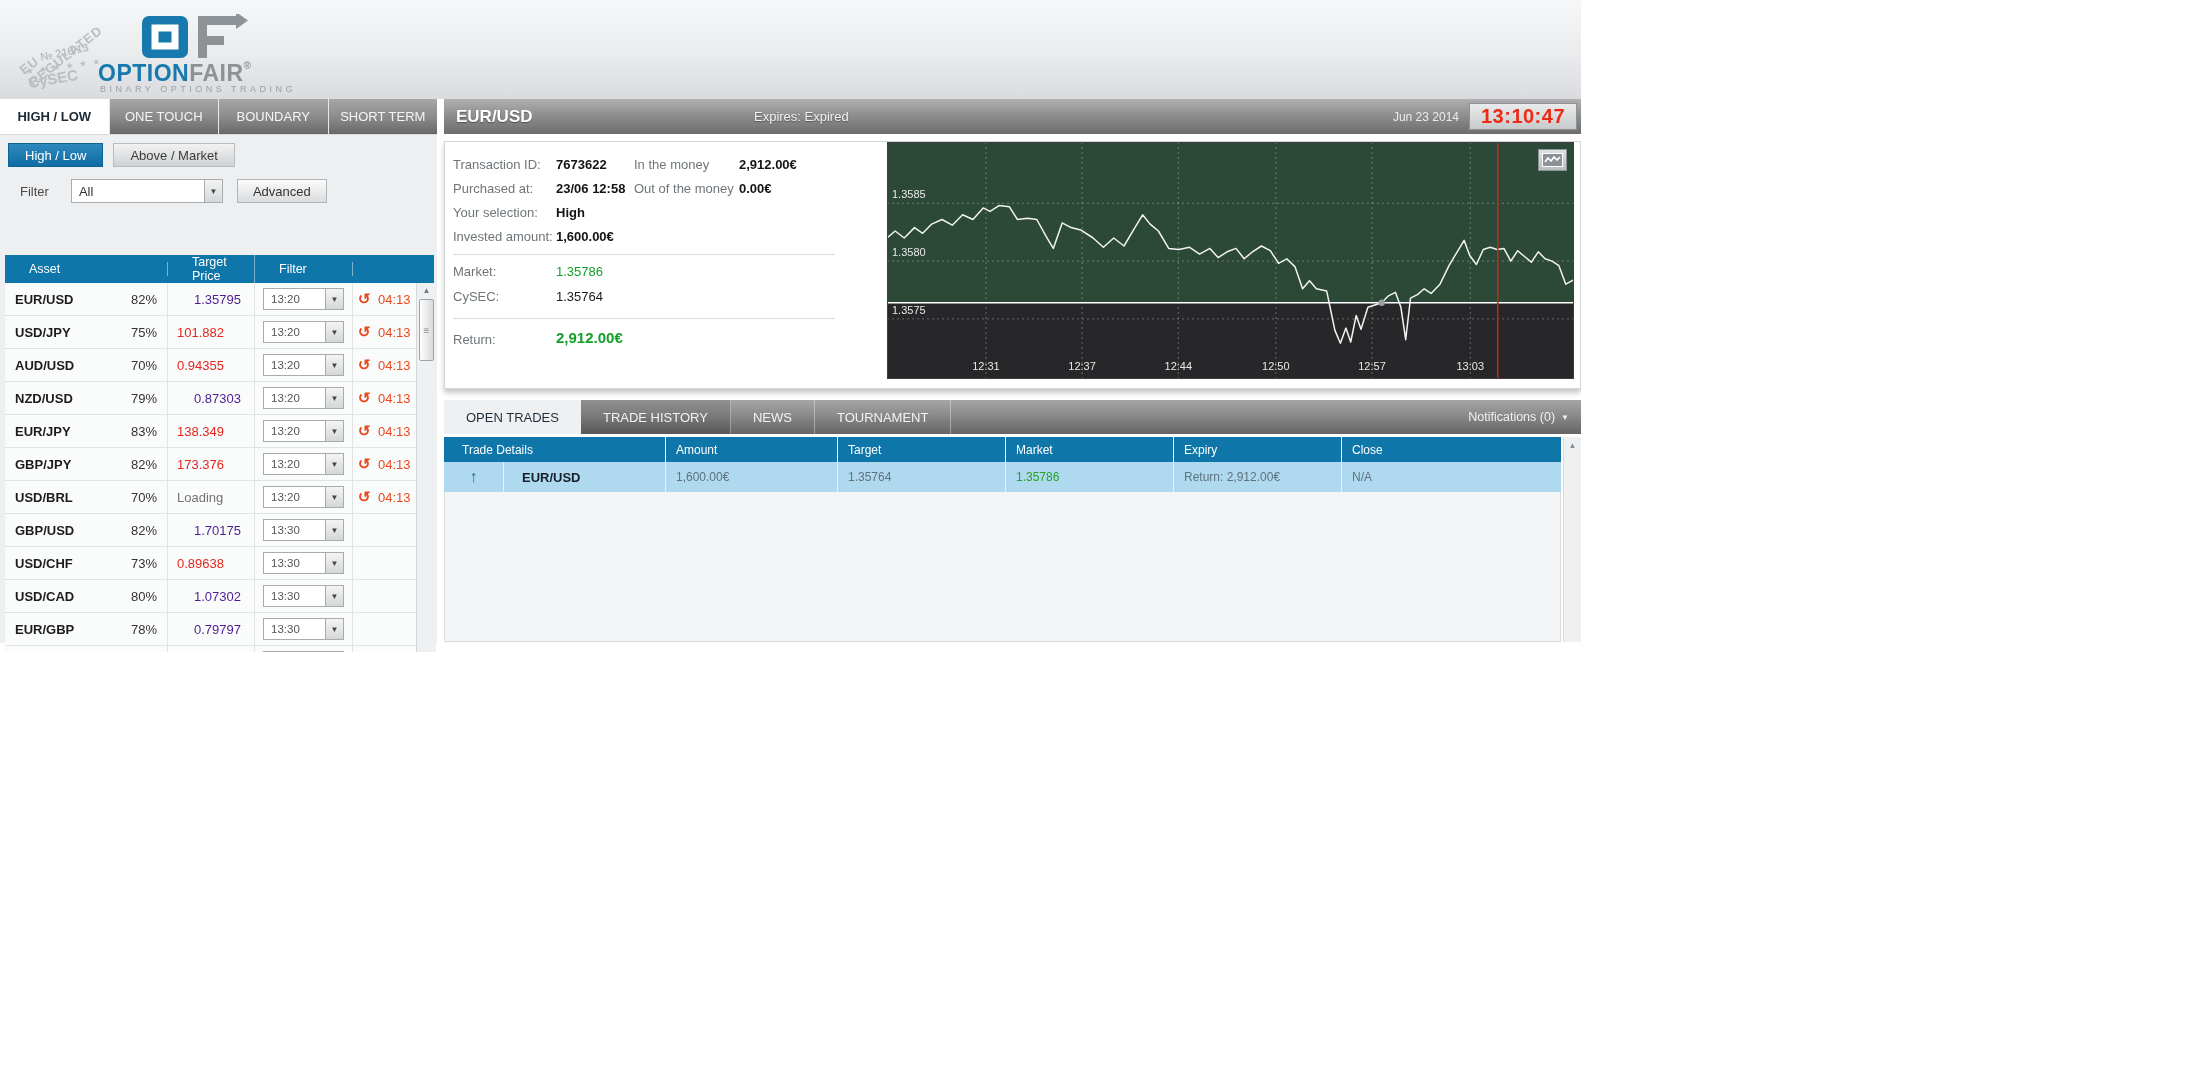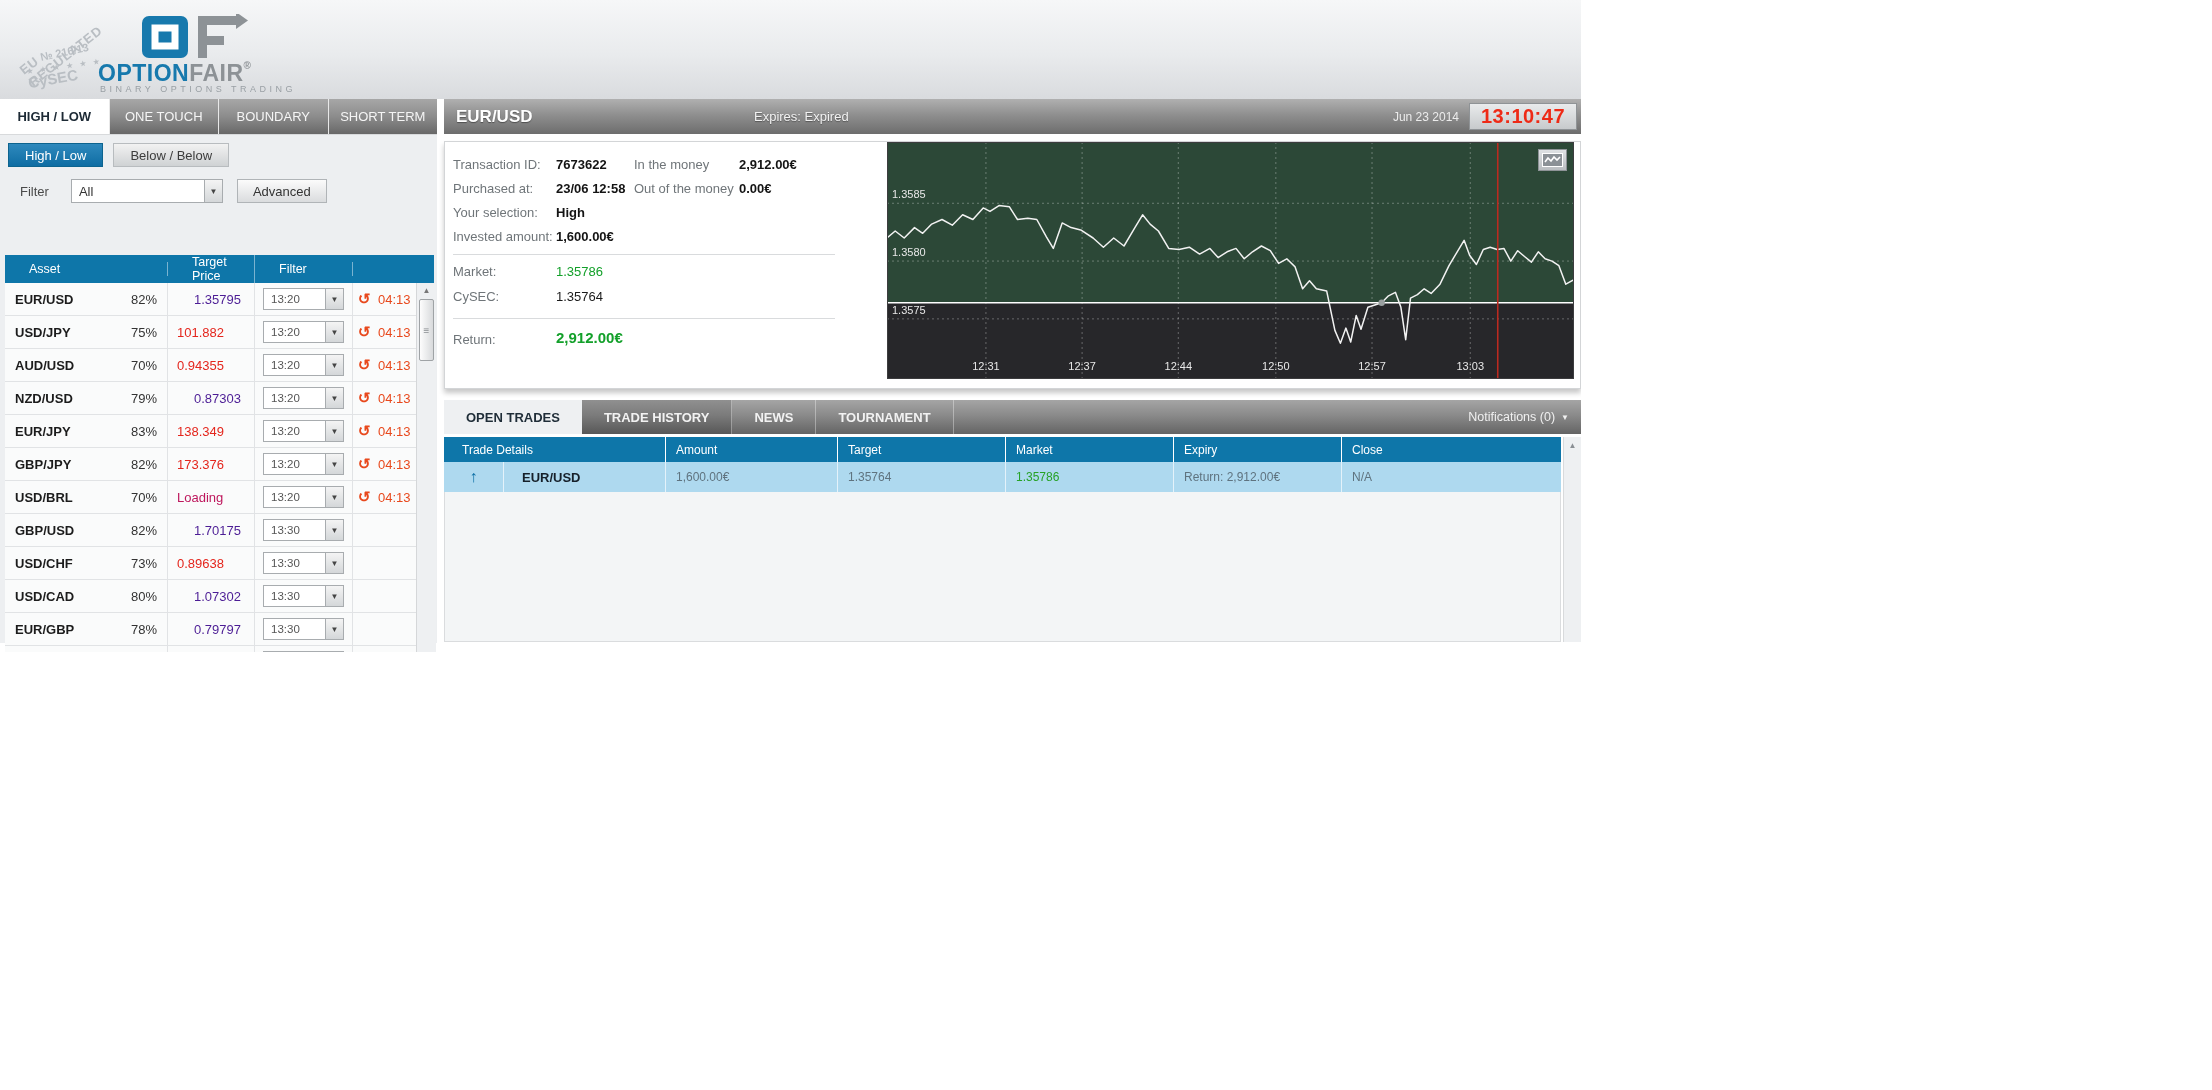--- a/index.html
+++ b/index.html
@@ -52,21 +52,21 @@
   .hc1 { width:163px; border-right:1px solid rgba(255,255,255,.45); }
   .hc2 { width:87px;  border-right:1px solid rgba(255,255,255,.45); }
   .hc3 { width:98px;  border-right:1px solid rgba(255,255,255,.45); }
   .hc4 { flex:1; }
   .abody { position:relative; background:#fafbfb; }
   .arow { display:flex; height:33px; align-items:center; border-bottom:1px solid #e1e3e5; background:#fafbfb; cursor:pointer; }
   .c-asset { width:163px; display:flex; align-items:center; justify-content:space-between; padding:0 10px; border-right:1px solid #e1e3e5; height:100%; }
   .aname { font-weight:bold; font-size:13px; color:#1c1c1c; }
   .apct  { font-size:13px; color:#333; }
   .c-price { width:87px; padding-left:9px; font-size:13px; border-right:1px solid #e1e3e5; height:100%; display:flex; align-items:center; }
-  .c-price.green span { color:#4c1d95;margin-left:17px; } .c-price.red span { color:#e4261d; } .c-price.gray span { color:#be185d;text-align:center; }
+  .c-price.green span { color:#4c1d95;margin-left:17px; } .c-price.red span { color:#e4261d; } .c-price.gray span { color:#737373;text-align:center; }
   .c-exp { width:98px; height:100%; display:flex; align-items:center; justify-content:center; border-right:1px solid #e1e3e5; }
   .c-exp .selectbox { width:81px; height:22px; } .c-exp .sval { font-size:11.5px; color:#555; }
   .c-clk { flex:1; display:flex; align-items:center; padding-left:5px; }
   .clkicon { color:#e8491d; font-weight:bold; font-size:15px; margin-right:3px; transform:scaleX(-1); display:inline-block; }
   .clktime { color:#e8491d; font-weight:normal; font-size:13px; }
   .ascroll { position:absolute; right:-2px; top:0; bottom:0; width:20px; background:#eef0f2; border-left:1px solid #d5d7d9; }
   .ascroll .sup { display:block; text-align:center; font-size:8px; color:#777; padding-top:3px; }
   .athumb { position:absolute; left:2px; right:2px; top:16px; height:62px; background:linear-gradient(90deg,#fdfdfd,#d8dadc);
             border:1px solid #9fa3a6; border-radius:2px; display:flex; align-items:center; justify-content:center; color:#8a8e91; font-size:10px; }
 
@@ -91,21 +91,21 @@
   .g { color:#13a02a !important; }
   .ret-val { font-size:15px; }
   .chartwrap { position:absolute; right:6px; top:0; width:687px; height:237px; background:#27272a; }
   .chart-btn { position:absolute; top:7px; right:7px; width:29px; height:22px; background:linear-gradient(180deg,#dfe2e4,#b9bdc0);
                border:1px solid #8e9397; display:flex; align-items:center; justify-content:center; cursor:pointer; z-index:5; }
   .chart-btn .inner { width:21px; height:14px; background:#8b9196; border:1px solid #fff; display:flex; align-items:center; justify-content:center; }
 
   
   .bpanel { position:absolute; left:444px; top:400px; width:1137px; height:244px; }
   .btabs { height:34px; background:linear-gradient(180deg,#a5a5a5 0%,#8a8a8a 45%,#646464 100%); display:flex; align-items:stretch; position:relative; }
-  .btab { padding:0 22px; display:flex; align-items:center; font-size:13px; color:#f2f2f2; cursor:pointer; border-right:1px solid rgba(255,255,255,.35);font-weight:bold; }
+  .btab { padding:0 22px; display:flex; align-items:center; font-size:13px; color:#f2f2f2; cursor:pointer; border-right:1px solid rgba(255,255,255,.35); }
   .btab.shade { background:linear-gradient(180deg,#909090 0%,#7b7b7b 45%,#575757 100%); }
   .btab.active { background:#eef0f2; color:#1f2d38; border-right:none; min-width:136px; }
   .notif { position:absolute; right:12px; top:0; height:100%; display:flex; align-items:center; font-size:12.5px; color:#f0f0f0; cursor:pointer; }
   .notif .tri { font-size:8px; margin-left:6px; }
   .btable { position:absolute; left:0; top:37px; width:1117px; }
   .bhead { display:flex; height:25px; background:#0e76a9; color:#fff; font-size:12px; align-items:flex-end; }
   .bhead .bc { padding-left:10px; border-right:1px solid #fff; height:100%; display:flex; align-items:center; }
   .bc1{width:222px;} .bc1.pad{padding-left:18px;} .bc2{width:172px;} .bc3{width:168px;} .bc4{width:168px;} .bc5{width:168px;} .bc6{width:219px; border-right:none !important;}
   .brow { display:flex; height:30px; background:#aed9ef; align-items:center; font-size:12px; color:#5f737f; cursor:pointer; }
   .brow .bc { padding-left:10px; height:100%; display:flex; align-items:center; border-right:1px solid #e4f2fa; }
@@ -147,21 +147,21 @@
   <div class="lpanel">
     <div class="ltabs">
       <div class="ltab active">HIGH / LOW</div>
       <div class="ltab">ONE TOUCH</div>
       <div class="ltab">BOUNDARY</div>
       <div class="ltab">SHORT TERM</div>
     </div>
     <div class="lbody">
       <div class="modes">
         <div class="mode-btn active">High / Low</div>
-        <div class="mode-btn">Below / Below</div>
+        <div class="mode-btn">Above / Market</div>
       </div>
       <div class="filter-row">
         <span class="filter-lbl">Filter</span>
         <div class="selectbox">
           <span class="sval">All</span>
           <span class="sbtn">▼</span>
         </div>
         <div class="adv-btn">Advanced</div>
       </div>
       <div class="atable">

